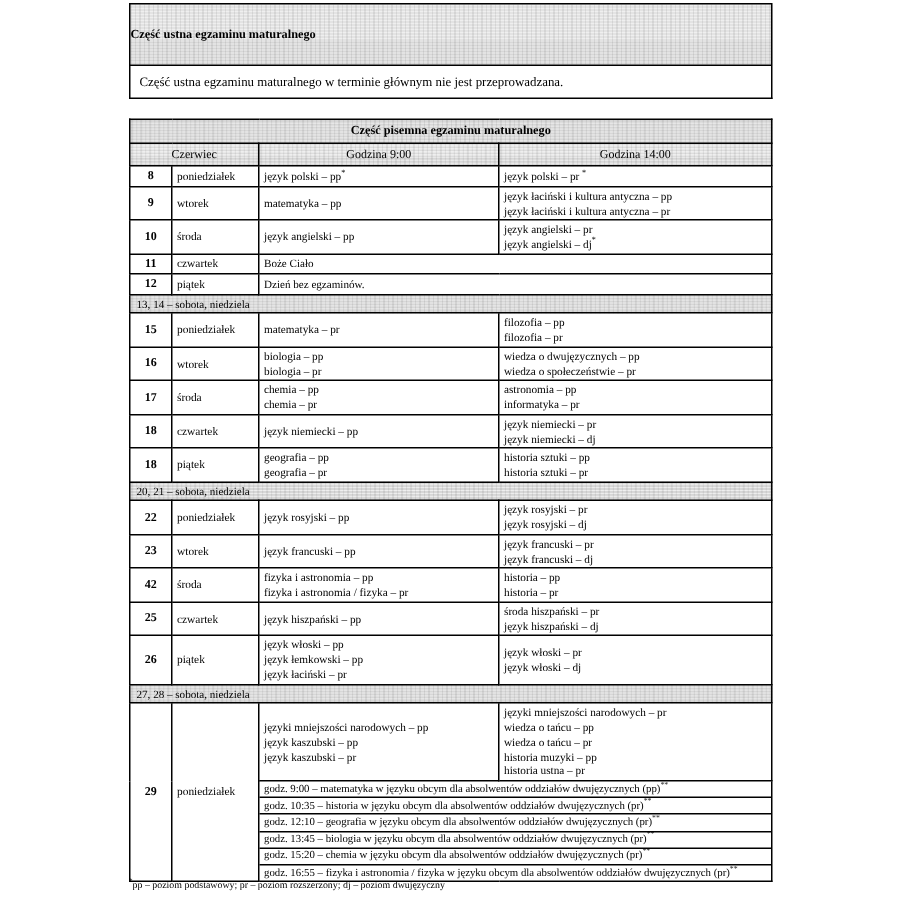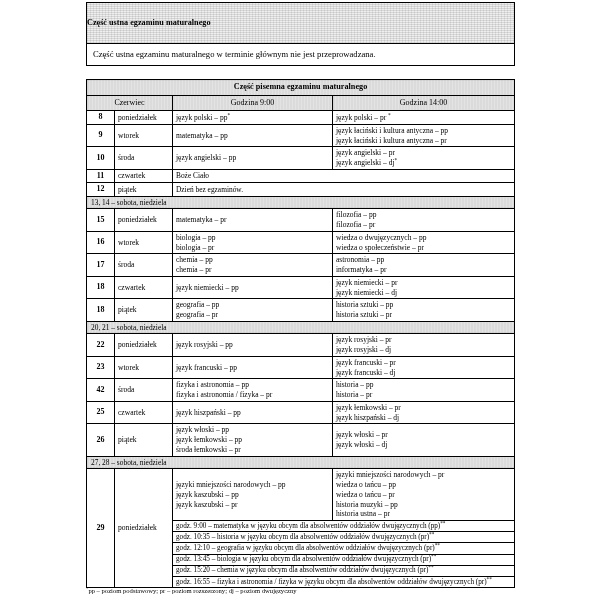--- a/index.html
+++ b/index.html
@@ -345,33 +345,33 @@
           <tr>
             <td class="c-day">25</td>
             <td class="c-name">czwartek</td>
             <td class="c-am">
               <ul class="lines">
                 <li>język hiszpański – pp</li>
               </ul>
             </td>
             <td class="c-pm">
               <ul class="lines">
-                <li>język łemkowski – pr</li>
+                <li>środa hiszpański – pr</li>
                 <li>język hiszpański – dj</li>
               </ul>
             </td>
           </tr>
           <tr>
             <td class="c-day">26</td>
             <td class="c-name">piątek</td>
             <td class="c-am">
               <ul class="lines">
                 <li>język włoski – pp</li>
                 <li>język łemkowski – pp</li>
-                <li>środa łemkowski – pr</li>
+                <li>język łaciński – pr</li>
               </ul>
             </td>
             <td class="c-pm">
               <ul class="lines">
                 <li>język włoski – pr</li>
                 <li>język włoski – dj</li>
               </ul>
             </td>
           </tr>
           <tr class="weekend">

